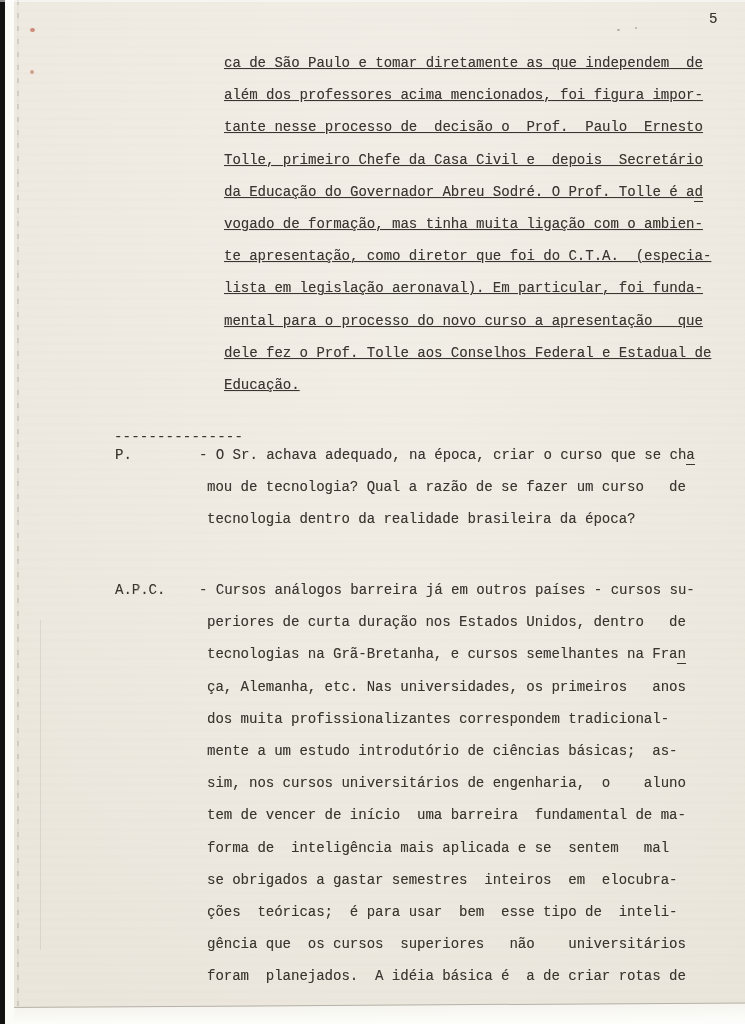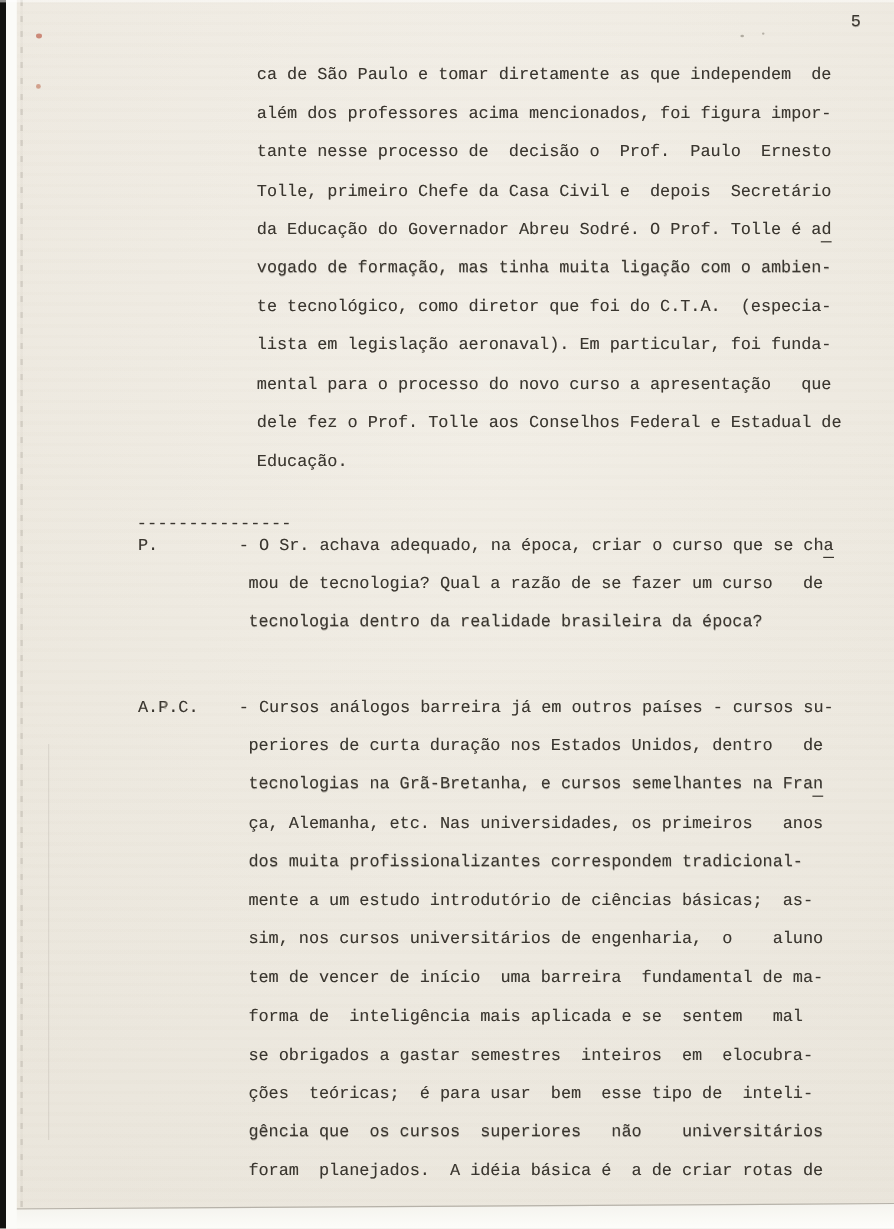--- a/index.html
+++ b/index.html
@@ -13,21 +13,21 @@
     position:absolute;inset:0;pointer-events:none;
     background:
       radial-gradient(ellipse at 55% 30%, rgba(255,255,255,0.10), rgba(176,166,146,0.07) 85%),
       repeating-linear-gradient(180deg, rgba(198,188,168,0.035) 0 3px, rgba(0,0,0,0) 3px 9px);
   }
   .line{
     white-space:pre;height:32.2px;line-height:32.2px;font-size:14px;
     text-shadow:0.2px 0.2px 0.35px rgba(57,53,48,0.38);
   }
   .block{position:absolute;}
-  #para{left:214px;top:47px;}
+  #para{left:224px;top:47px;text-decoration:underline;}
   #separator{position:absolute;left:114px;top:421px;letter-spacing:0.2px;}
   #qa-p{left:199px;top:439px;}
   #qa-apc{left:199px;top:574px;}
   .speaker{
     position:absolute;left:-84px;top:0;white-space:pre;
     height:32.2px;line-height:32.2px;font-size:14px;
     text-shadow:0.2px 0.2px 0.35px rgba(57,53,48,0.38);
   }
   .qa-lines .line.cont{padding-left:8px;}
   .uchar{border-bottom:1.4px solid currentColor;padding-bottom:1px;}
@@ -61,21 +61,21 @@
 
   <div class="page-number line">5</div>
 
   <div id="para" class="block">
       <div class="line">ca de São Paulo e tomar diretamente as que independem  de</div>
       <div class="line">além dos professores acima mencionados, foi figura impor-</div>
       <div class="line">tante nesse processo de  decisão o  Prof.  Paulo  Ernesto</div>
       <div class="line">Tolle, primeiro Chefe da Casa Civil e  depois  Secretário</div>
       <div class="line">da Educação do Governador Abreu Sodré. O Prof. Tolle é a<span class="uchar">d</span></div>
       <div class="line">vogado de formação, mas tinha muita ligação com o ambien-</div>
-      <div class="line">te tecnológico, como diretor que foi do C.T.A.  (especia-</div>
+      <div class="line">te apresentação, como diretor que foi do C.T.A.  (especia-</div>
       <div class="line">lista em legislação aeronaval). Em particular, foi funda-</div>
       <div class="line">mental para o processo do novo curso a apresentação   que</div>
       <div class="line">dele fez o Prof. Tolle aos Conselhos Federal e Estadual de</div>
       <div class="line">Educação.</div>
     </div>
 
   <div id="separator" class="line">---------------</div>
 
   <div id="qa-p" class="block qa">
     <span class="speaker">P.</span>

